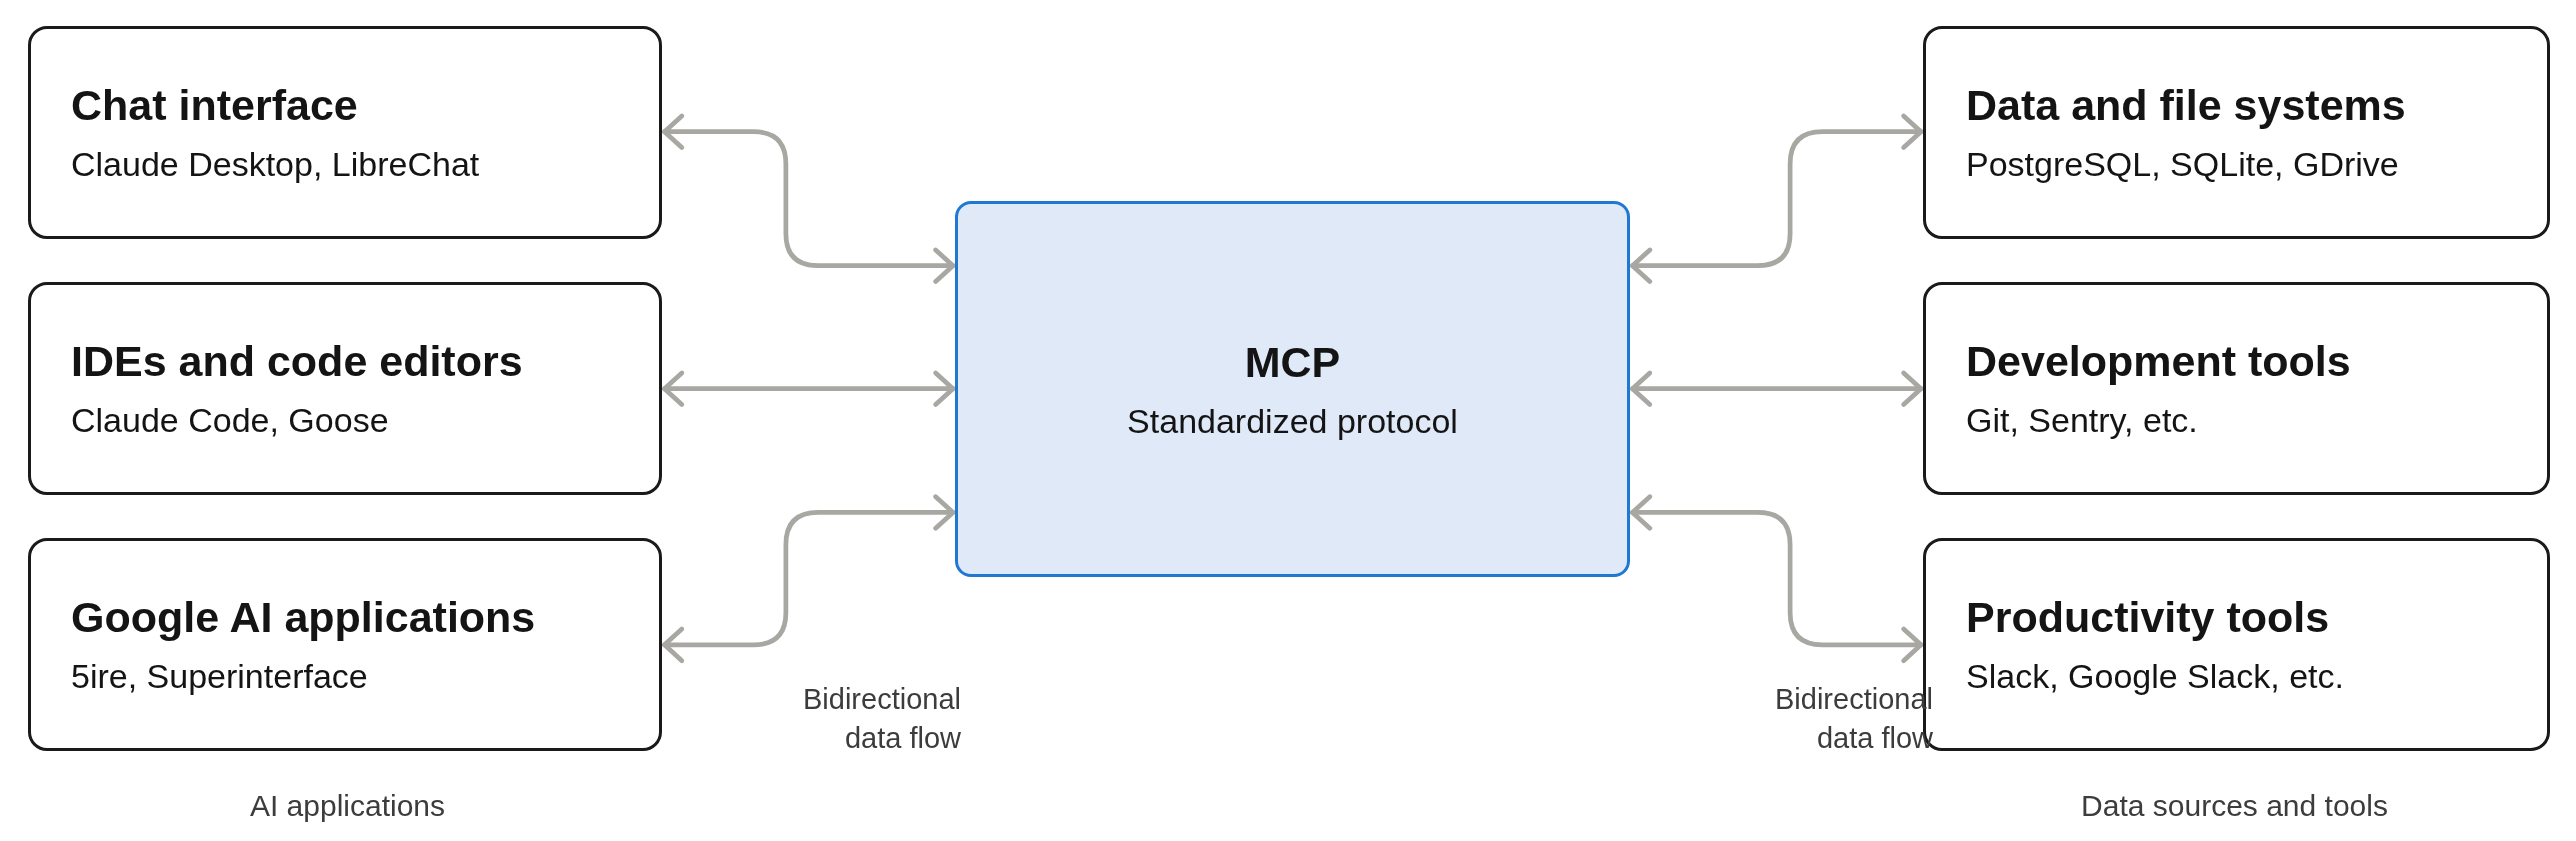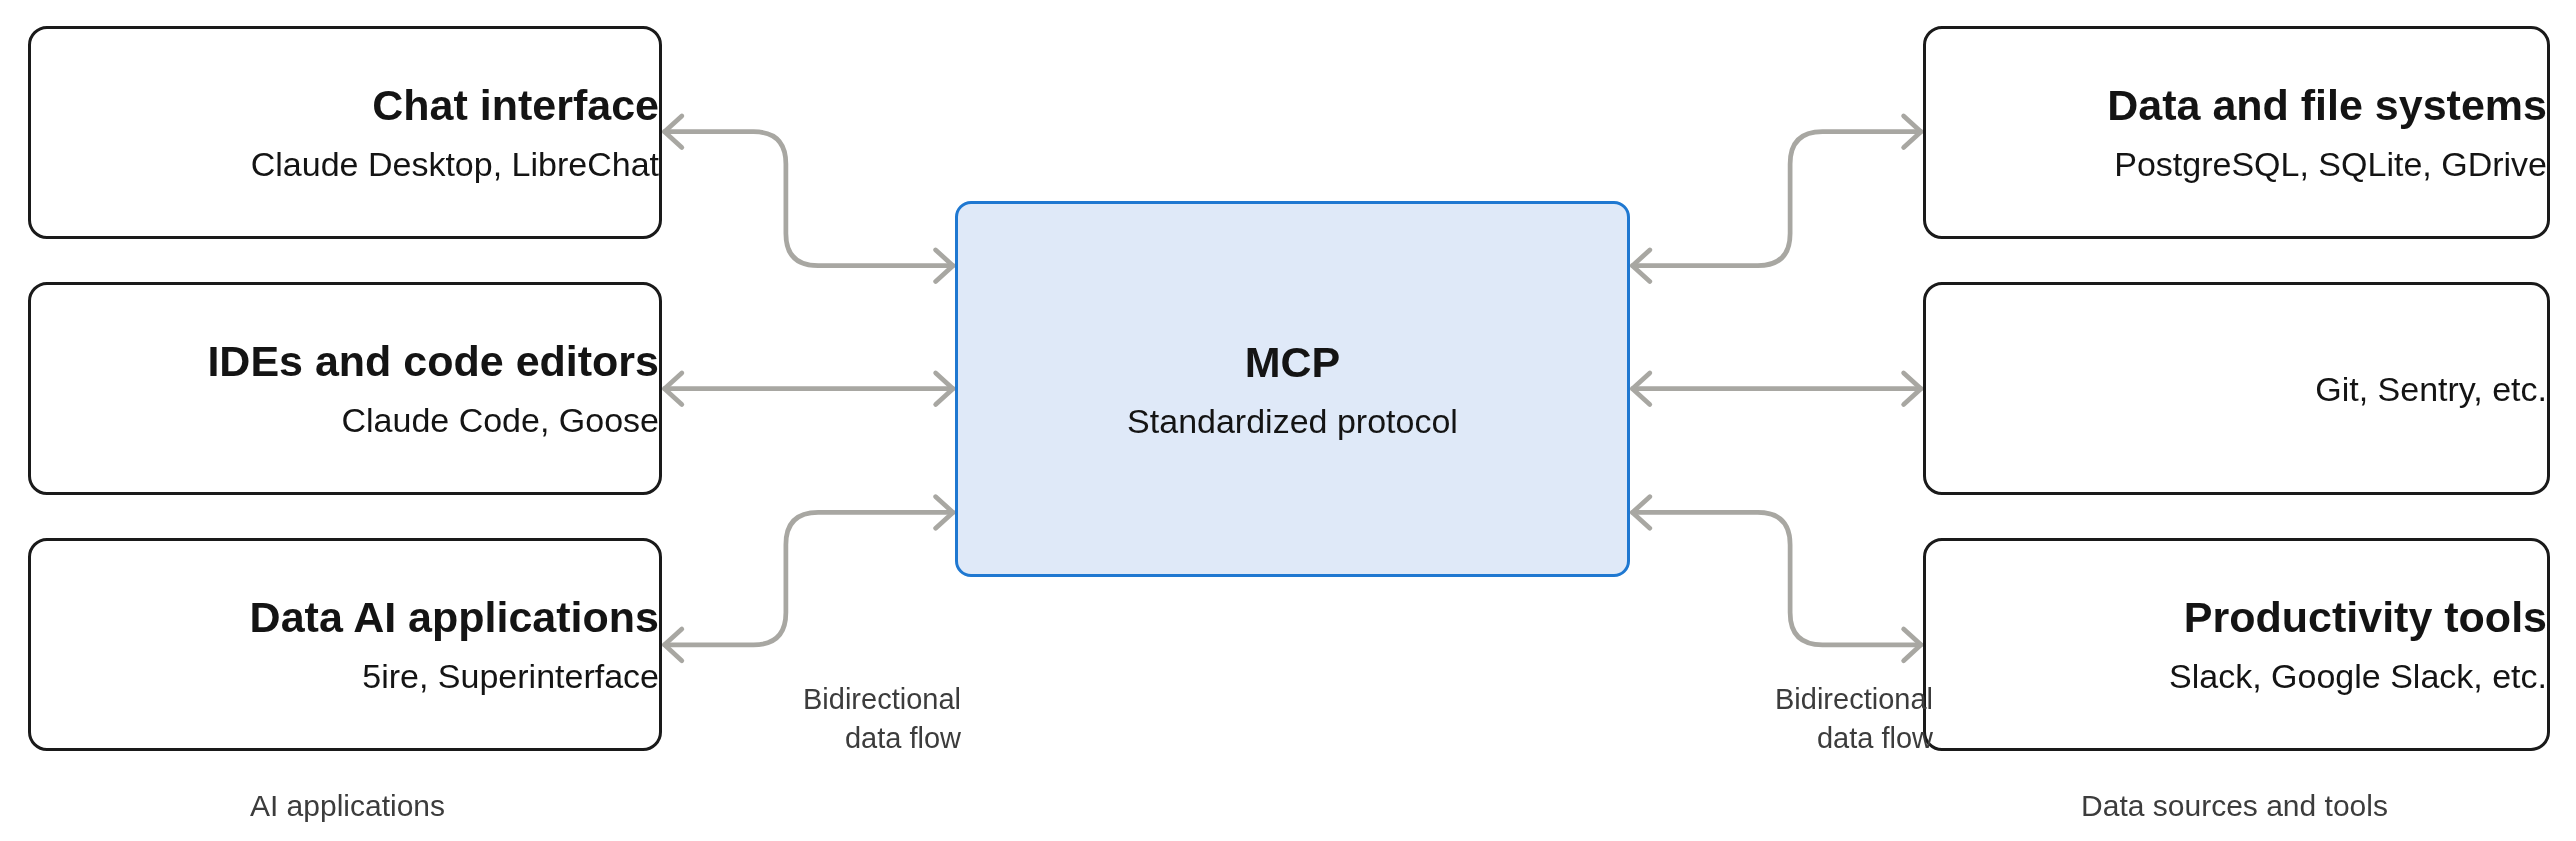--- a/index.html
+++ b/index.html
@@ -27,21 +27,21 @@
     stroke-linecap:round;
     stroke-linejoin:round;
   }
   .box{
     position:absolute;
     height:213px;
     background:#ffffff;
     border:3.2px solid var(--box-border);
     border-radius:19px;
     display:flex;flex-direction:column;
-    align-items:flex-end;justify-content:center;
+    align-items:flex-start;justify-content:center;
     gap:20px;
     text-align:center;
     color:var(--box-text);
     padding-left:40px;
   }
   .col-left{left:28px;width:634px}
   .col-right{left:1923px;width:627px}
   .row-1{top:26px}
   .row-2{top:282px}
   .row-3{top:538px}
@@ -125,34 +125,35 @@
 
   <div class="box col-left row-1">
     <div class="box-title">Chat interface</div>
     <div class="box-sub">Claude Desktop, LibreChat</div>
   </div>
   <div class="box col-left row-2">
     <div class="box-title">IDEs and code editors</div>
     <div class="box-sub">Claude Code, Goose</div>
   </div>
   <div class="box col-left row-3">
-    <div class="box-title">Data AI applications</div>
+    <div class="box-title">Google AI applications</div>
     <div class="box-sub">5ire, Superinterface</div>
   </div>
 
   <div class="center-box">
     <div class="box-title">MCP</div>
     <div class="box-sub">Standardized protocol</div>
   </div>
 
   <div class="box col-right row-1">
     <div class="box-title">Data and file systems</div>
     <div class="box-sub">PostgreSQL, SQLite, GDrive</div>
   </div>
   <div class="box col-right row-2">
+    <div class="box-title">Development tools</div>
     <div class="box-sub">Git, Sentry, etc.</div>
   </div>
   <div class="box col-right row-3">
     <div class="box-title">Productivity tools</div>
     <div class="box-sub">Slack, Google Slack, etc.</div>
   </div>
 
   <div class="flow-label left">Bidirectional
 data flow</div>
   <div class="flow-label right">Bidirectional

